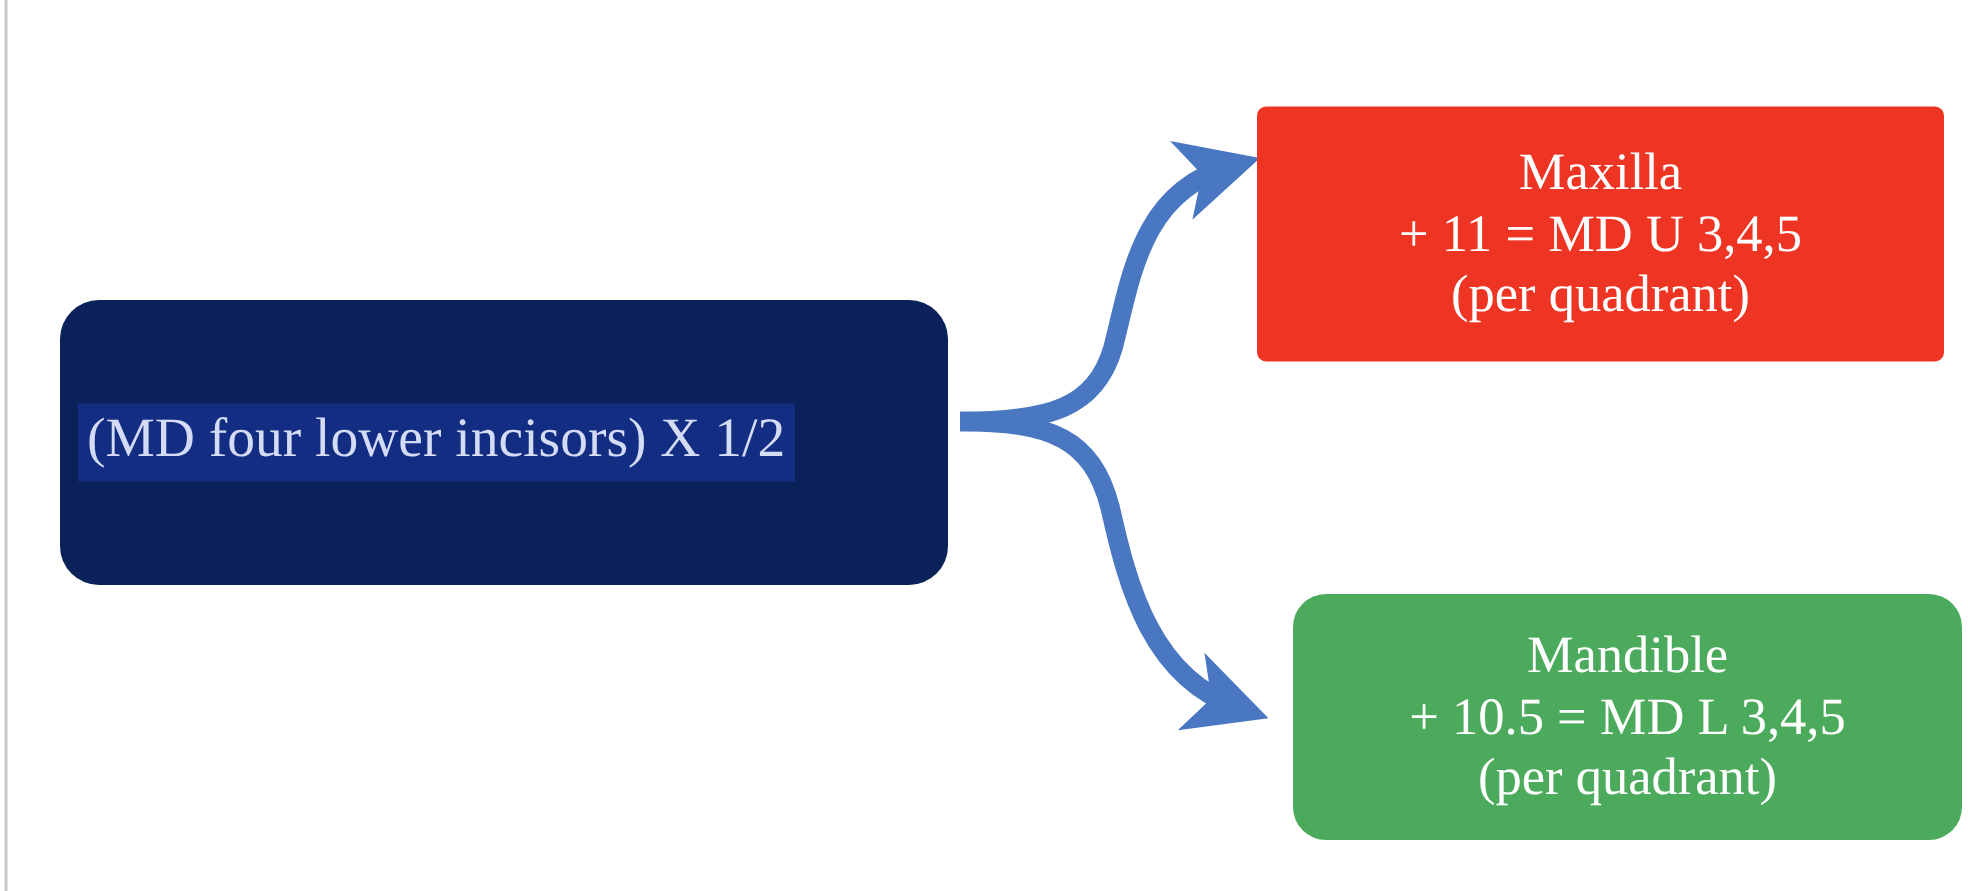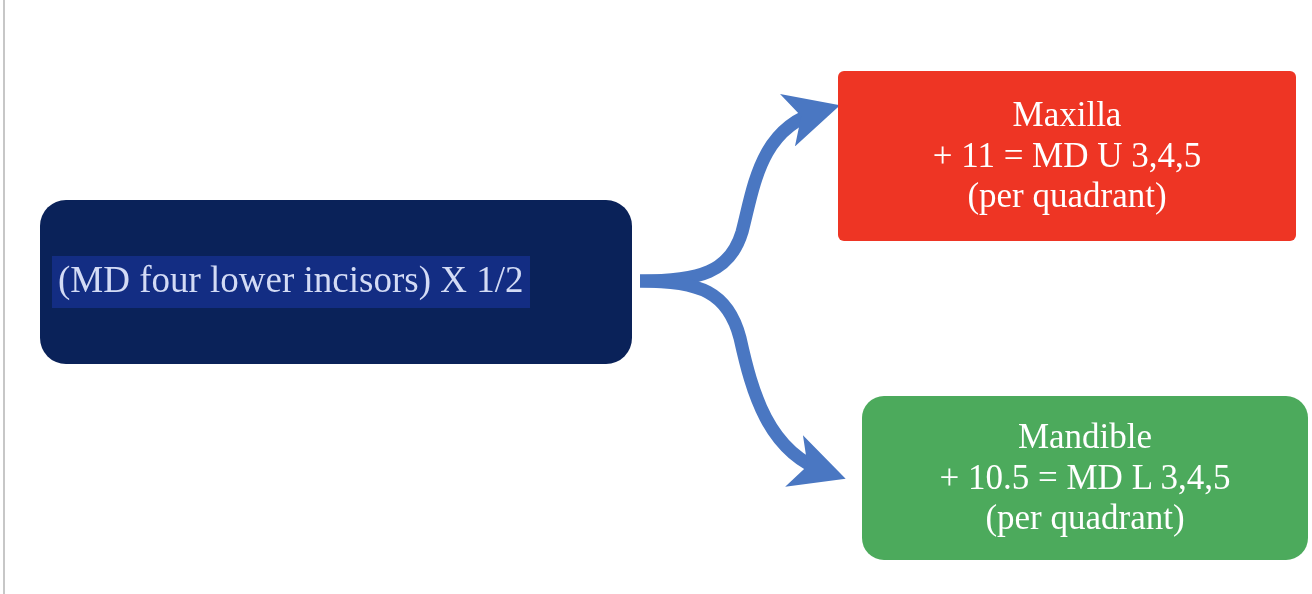--- a/index.html
+++ b/index.html
@@ -44,21 +44,21 @@
     text-align: center;
     color: #ffffff;
     line-height: 1.16;
     white-space: pre-line;
   }
 
   #source-box {
     left: 40px;
     top: 200px;
     width: 592px;
-    height: 164px;
+    height: 190px;
     background: #0a2259;
     border-radius: 26px;
     justify-content: flex-start;
   }
   #source-label {
     display: inline-block;
     background: #132d83;
     color: #d3dbf5;
     font-size: 37px;
     padding: 2px 6px 6px 6px;

